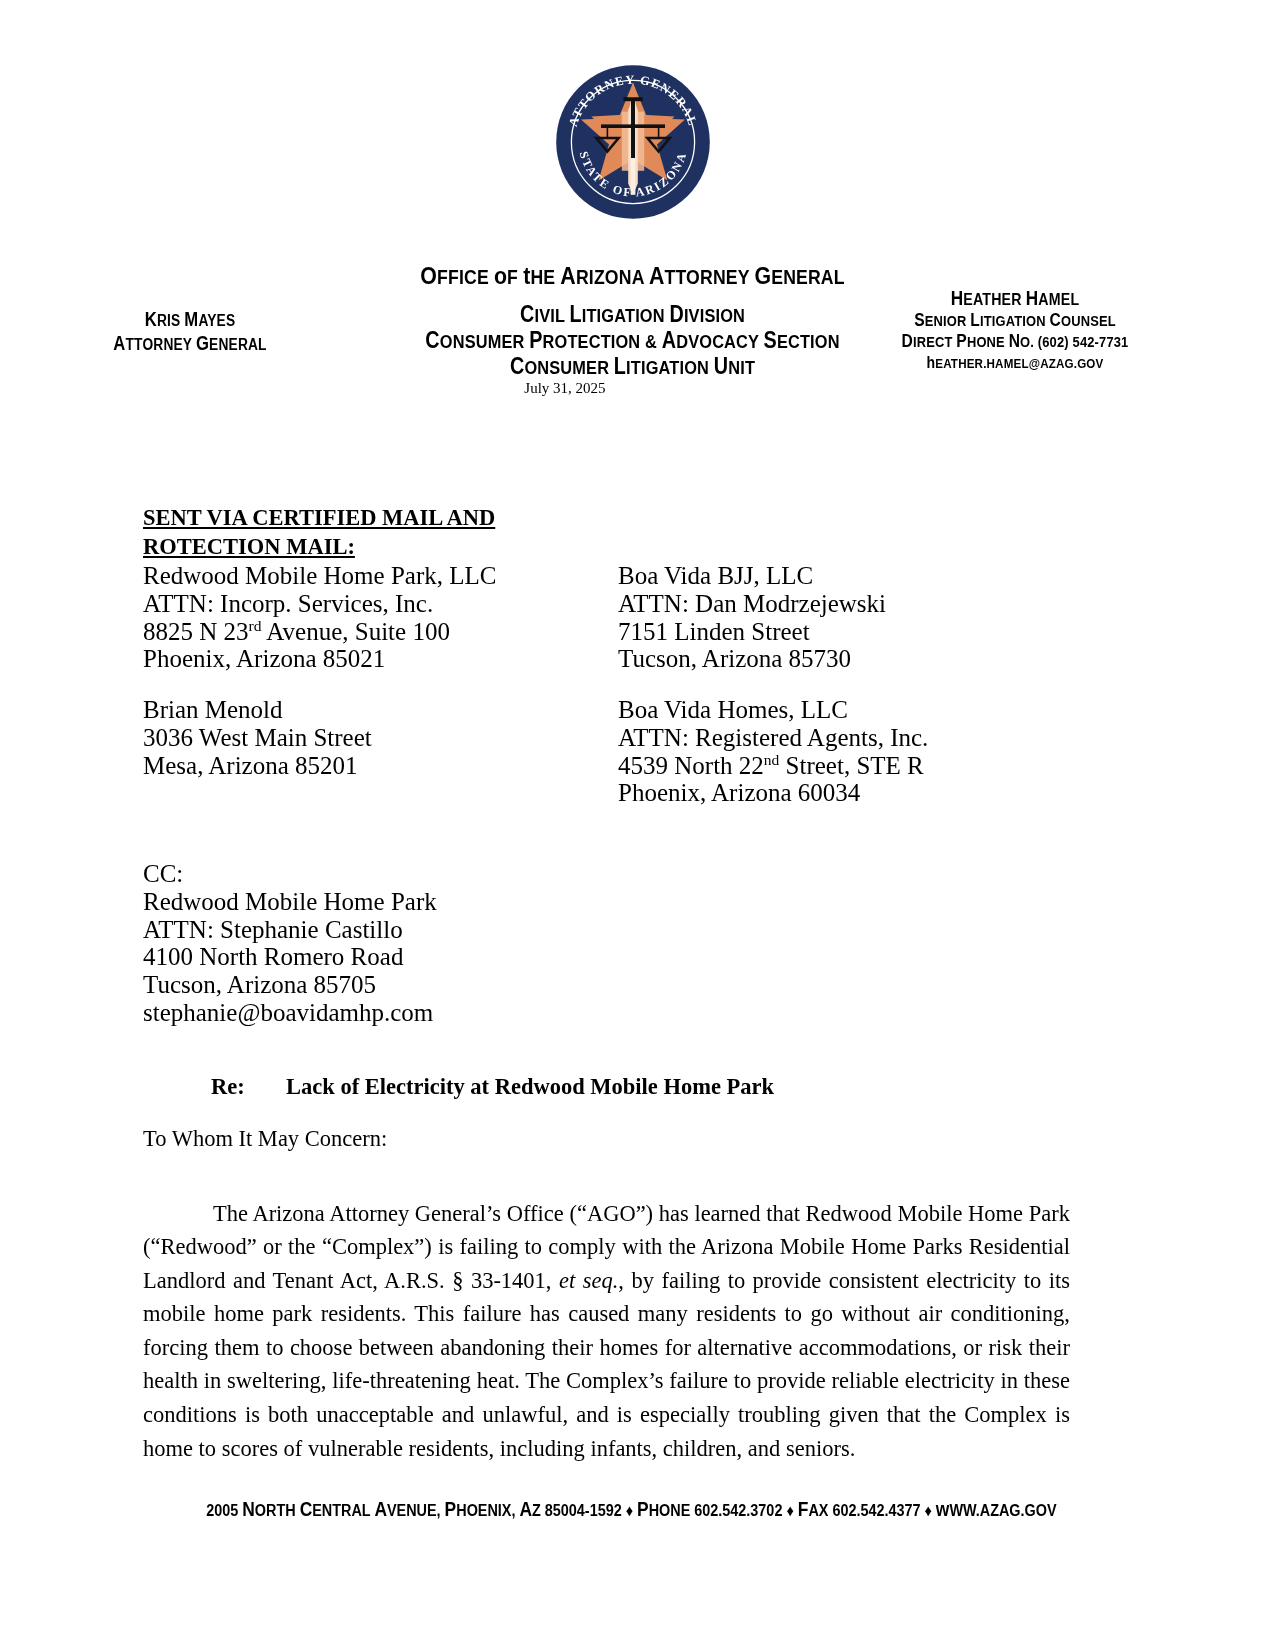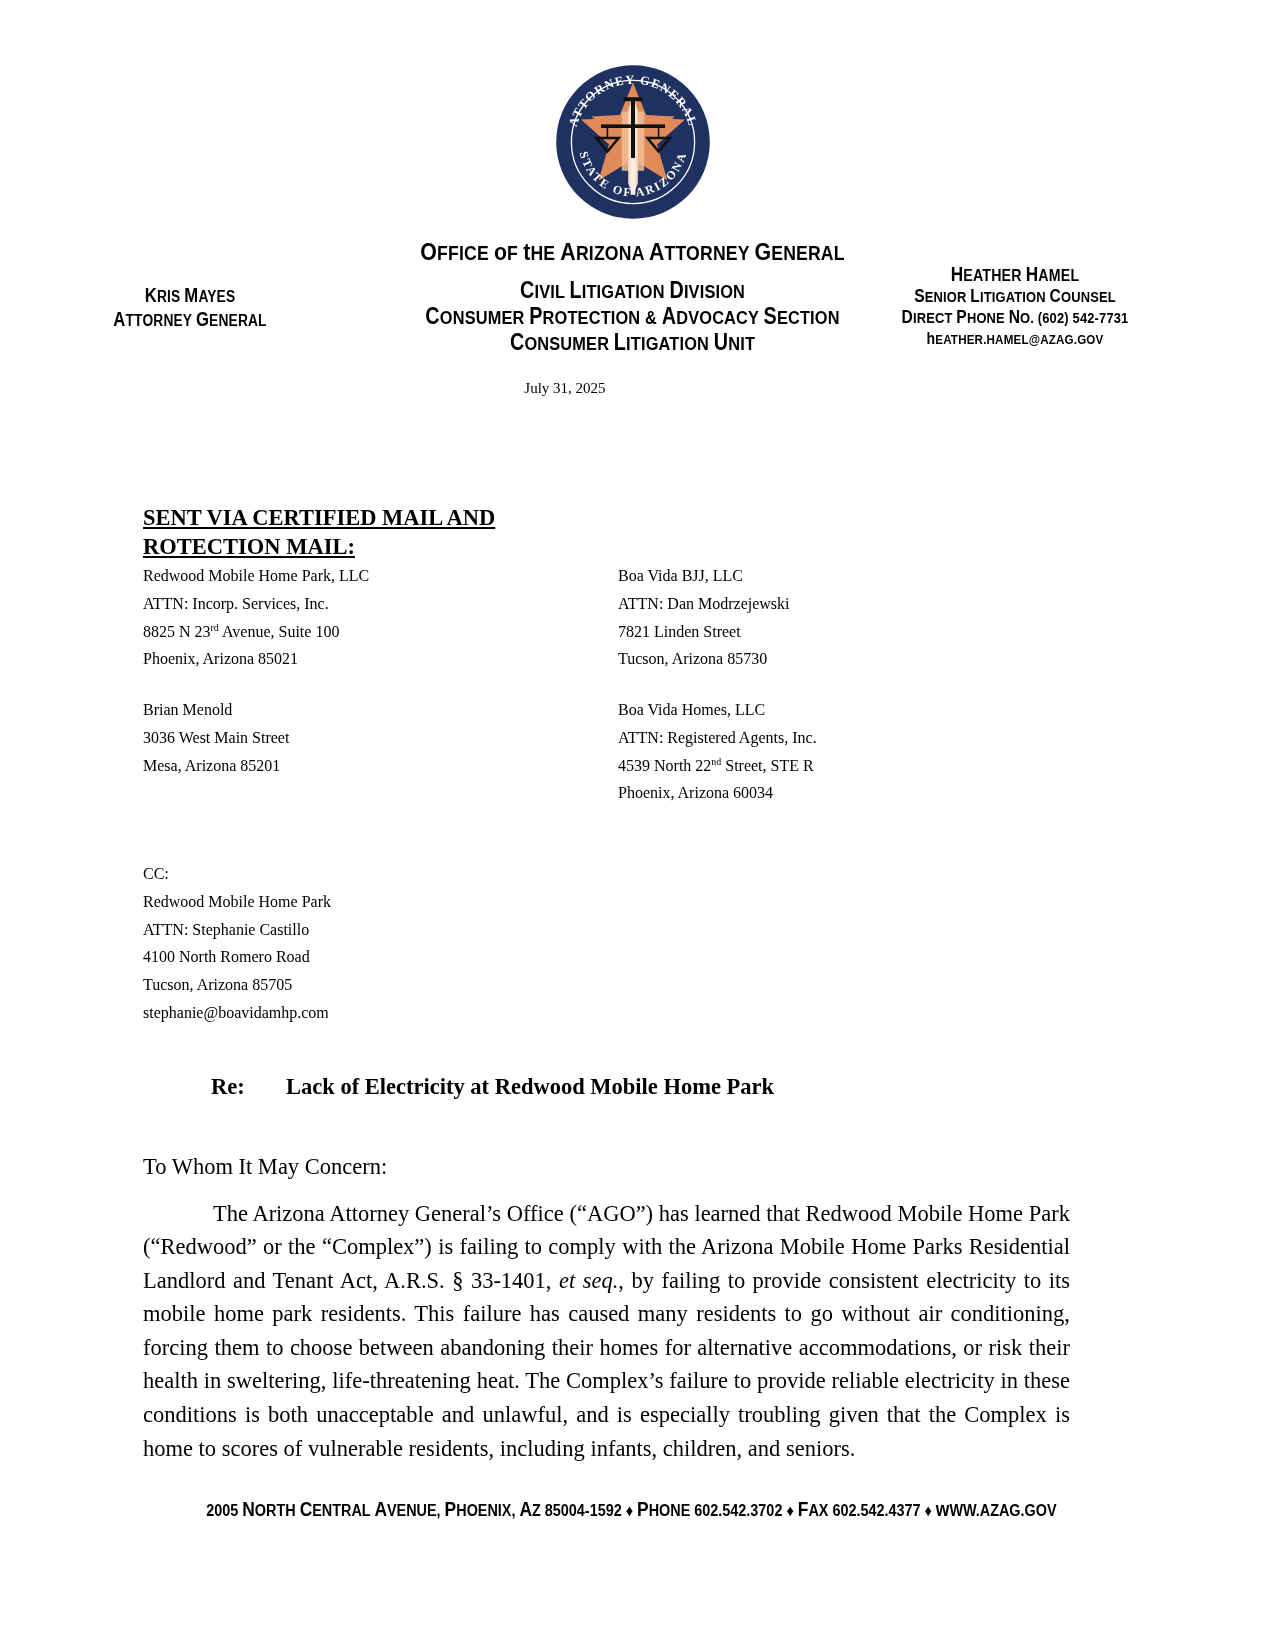--- a/index.html
+++ b/index.html
@@ -37,21 +37,21 @@
   .seal {
     position: relative;
     width: 160px;
     height: 160px;
   }
   .seal svg { display: block; width: 160px; height: 160px; }
 
   
   .letterhead {
     position: absolute;
-    top: 230px;
+    top: 254px;
     left: 0;
     width: 1091px;
     height: 130px;
   }
   .lh-font {
     font-family: "Liberation Sans Narrow", "Liberation Sans", "DejaVu Sans", sans-serif;
     font-weight: bold;
     font-stretch: condensed;
     transform: scaleX(0.86);
     transform-origin: center;
@@ -109,21 +109,21 @@
     top: 380px;
     left: 0;
     width: 1130px;
     text-align: center;
     font-size: 15px;
   }
 
   
   .addr-block {
     position: absolute;
-    font-size: 16px;
+    font-size: 25px;
     line-height: 27.8px;
     white-space: nowrap;
   }
   .sent-via {
     position: absolute;
     top: 503px;
     left: 143px;
     font-weight: bold;
     font-size: 22.5px;
     line-height: 29px;
@@ -150,21 +150,20 @@
     white-space: nowrap;
   }
   .re-line .re-label { display: inline-block; width: 75px; }
 
   
   .salutation {
     position: absolute;
     top: 1126px;
     left: 143px;
     font-size: 22.5px;
-    margin-top: 28px;
   }
 
   
   .body-par {
     position: absolute;
     top: 1174px;
     left: 143px;
     width: 927px;
     font-size: 22.5px;
     line-height: 33.6px;
@@ -267,21 +266,21 @@
   <div class="addr-block col-left">
     <div>Redwood Mobile Home Park, LLC</div>
     <div>ATTN: Incorp. Services, Inc.</div>
     <div>8825 N 23<sup>rd</sup> Avenue, Suite 100</div>
     <div>Phoenix, Arizona 85021</div>
   </div>
 
   <div class="addr-block col-right">
     <div>Boa Vida BJJ, LLC</div>
     <div>ATTN:  Dan Modrzejewski</div>
-    <div>7821 Linden Street</div>
+    <div>7151 Linden Street</div>
     <div>Tucson, Arizona 85730</div>
   </div>
 
   <div class="addr-block col-left2">
     <div>Brian Menold</div>
     <div>3036 West Main Street</div>
     <div>Mesa, Arizona 85201</div>
   </div>
 
   <div class="addr-block col-right2">

